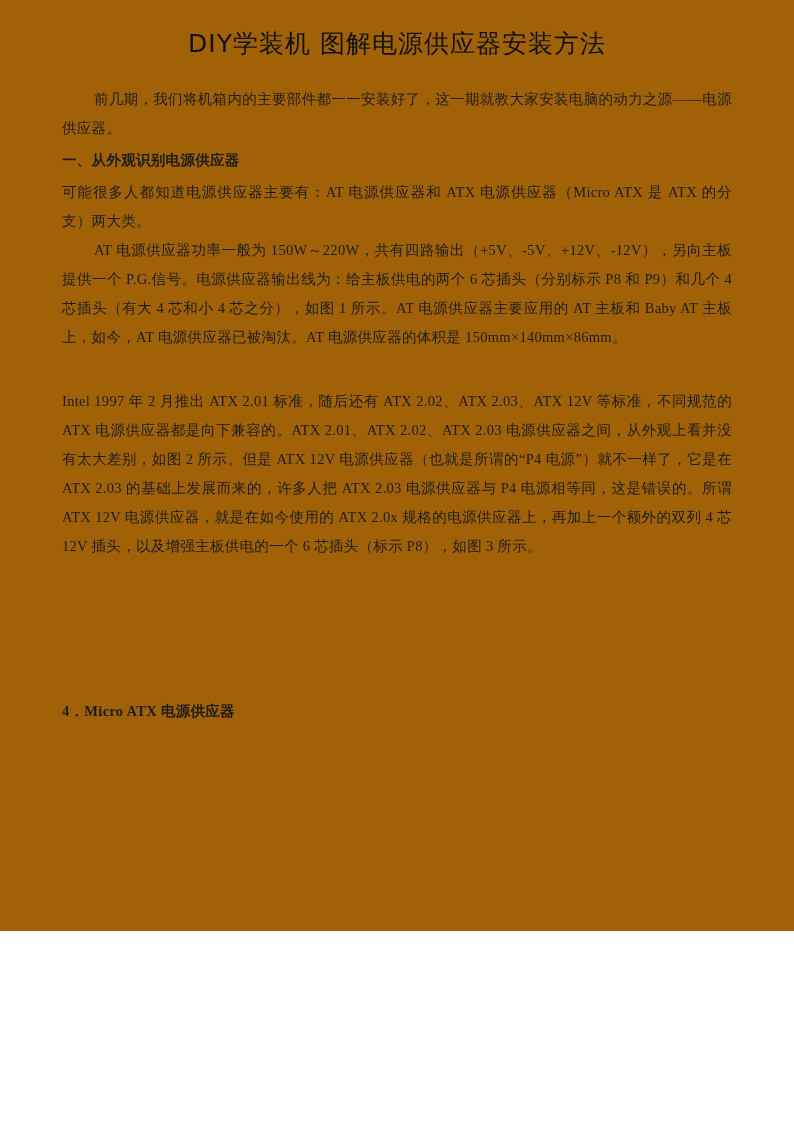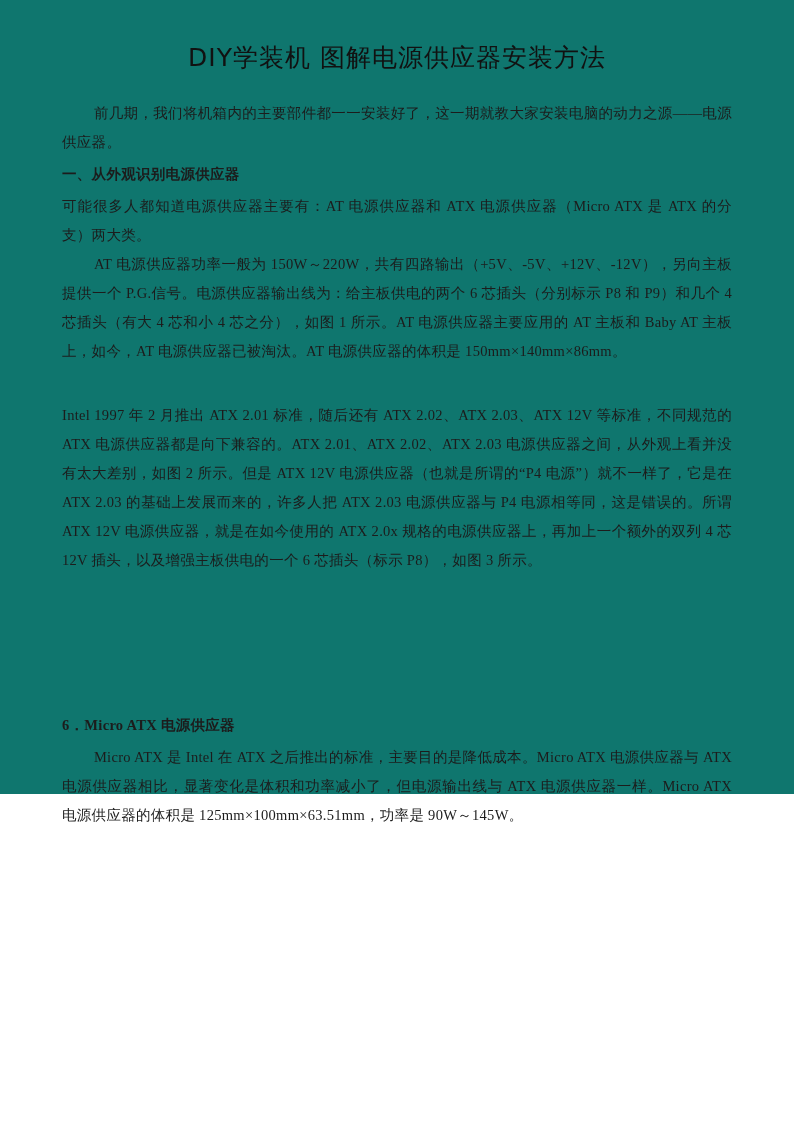--- a/index.html
+++ b/index.html
@@ -10,23 +10,23 @@
   body {
     width: 794px;
     height: 1123px;
     overflow: hidden;
     color: #1c1c1c;
     font-family: "Liberation Serif", "DejaVu Serif", serif;
   }
   .page {
     box-sizing: border-box;
     width: 794px;
-    height: 794px;
-    padding: 14px 62px;
-    background: #0f766e;
+    height: 931px;
+    padding: 0 62px;
+    background: #a16207;
   }
   .doc-title {
     margin: 0;
     padding-top: 24px;
     height: 40px;
     line-height: 40px;
     text-align: center;
     font-family: "DejaVu Sans", "Liberation Sans", sans-serif;
     font-weight: 500;
     font-size: 25px;
@@ -81,18 +81,17 @@
     <p class="para indent">AT 电源供应器功率一般为 150W～220W，共有四路输出（+5V、-5V、+12V、-12V），另向主板提供一个 P.G.信号。电源供应器输出线为：给主板供电的两个 6 芯插头（分别标示 P8 和 P9）和几个 4 芯插头（有大 4 芯和小 4 芯之分），如图 1 所示。AT 电源供应器主要应用的 AT 主板和 Baby AT 主板上，如今，AT 电源供应器已被淘汰。AT 电源供应器的体积是 150mm×140mm×86mm。</p>
 
     <div class="figure-gap-small"></div>
 
 
 
     <p class="para">Intel 1997 年 2 月推出 ATX 2.01 标准，随后还有 ATX 2.02、ATX 2.03、ATX 12V 等标准，不同规范的 ATX 电源供应器都是向下兼容的。ATX 2.01、ATX 2.02、ATX 2.03 电源供应器之间，从外观上看并没有太大差别，如图 2 所示。但是 ATX 12V 电源供应器（也就是所谓的“P4 电源”）就不一样了，它是在 ATX 2.03 的基础上发展而来的，许多人把 ATX 2.03 电源供应器与 P4 电源相等同，这是错误的。所谓 ATX 12V 电源供应器，就是在如今使用的 ATX 2.0x 规格的电源供应器上，再加上一个额外的双列 4 芯 12V 插头，以及增强主板供电的一个 6 芯插头（标示 P8），如图 3 所示。</p>
 
     <div class="figure-gap-large"></div>
 
-    <h3 class="heading">6．Micro ATX 电源供应器</h3>
+    <h3 class="heading">4．Micro ATX 电源供应器</h3>
 
-    <p class="para indent">Micro ATX 是 Intel 在 ATX 之后推出的标准，主要目的是降低成本。Micro ATX 电源供应器与 ATX 电源供应器相比，显著变化是体积和功率减小了，但电源输出线与 ATX 电源供应器一样。Micro ATX 电源供应器的体积是 125mm×100mm×63.51mm，功率是 90W～145W。</p>
 
   </div>
 </div>
 
 </body></html>

